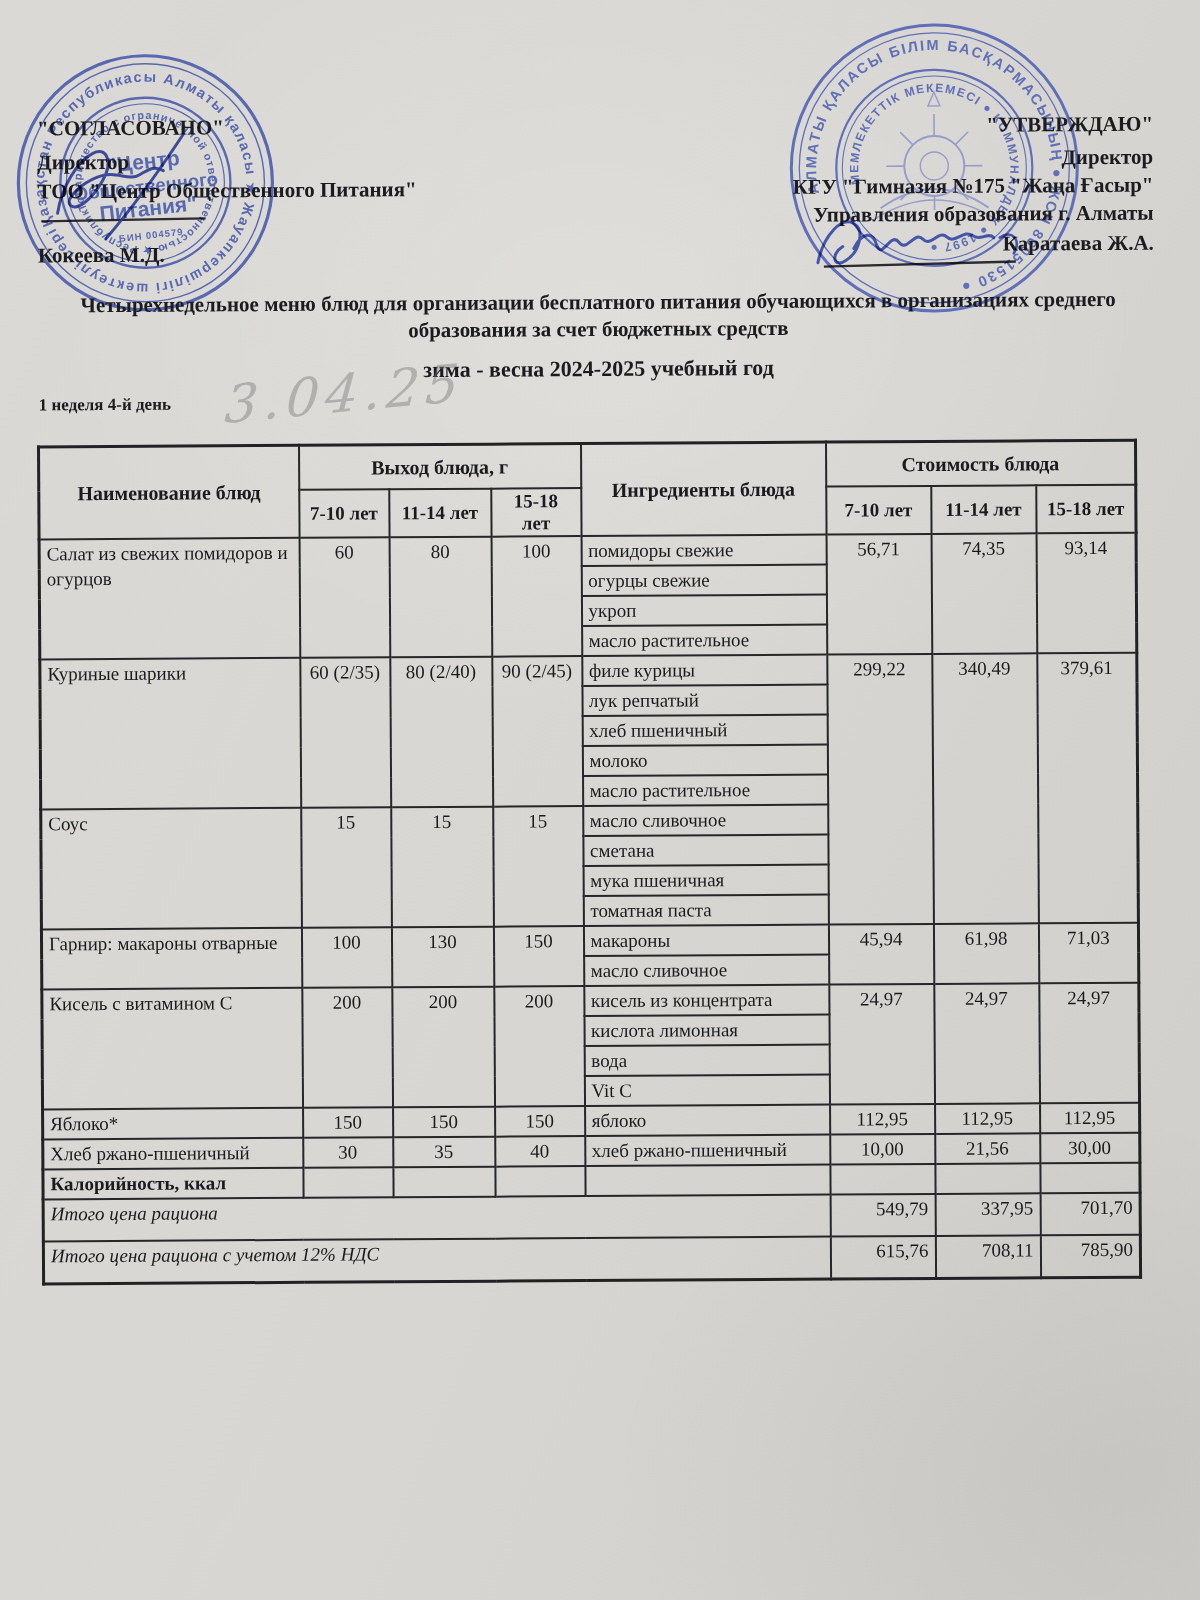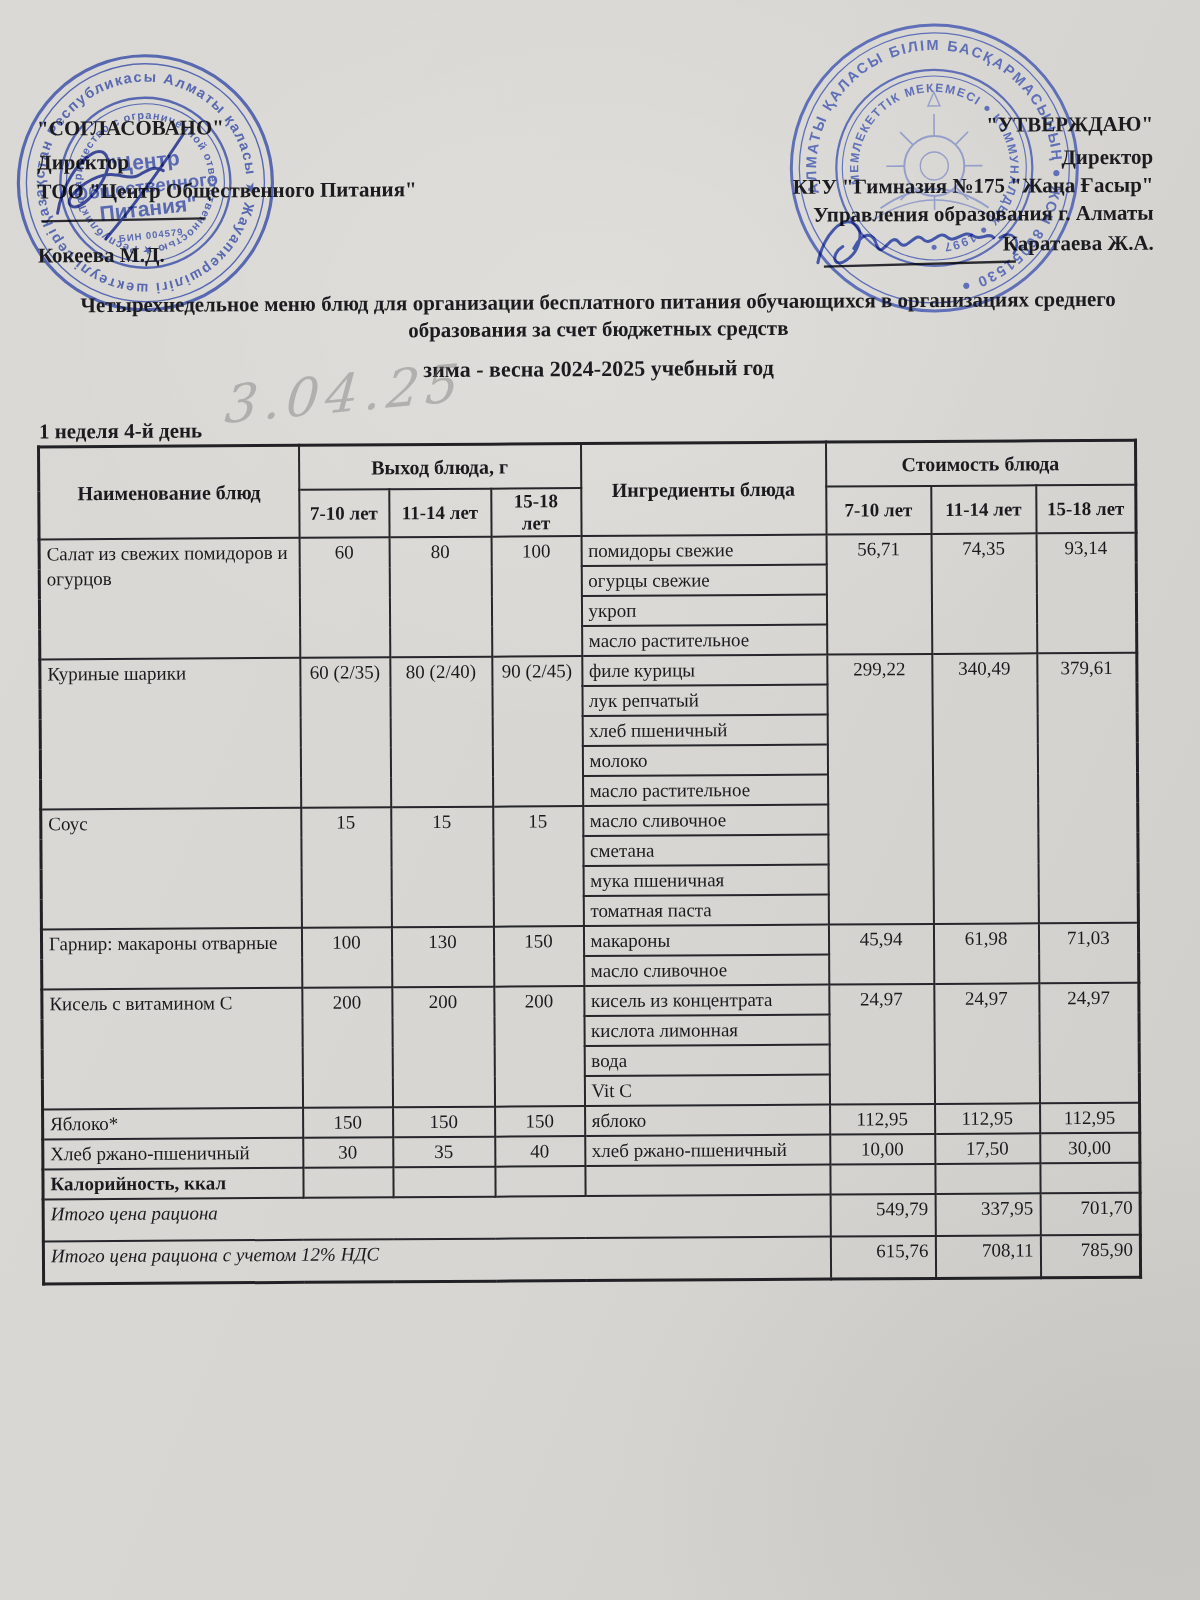--- a/index.html
+++ b/index.html
@@ -26,21 +26,21 @@
   .appr-right .l1{top:114px;}
   .appr-right .l2{top:147px;}
   .appr-right .l3{top:175px;}
   .appr-right .l4{top:203px;}
   .appr-right .l5{top:233px;}
 
   
   .title-block{position:absolute;top:289px;left:0;width:100%;text-align:center;
                font-weight:bold;font-size:21px;line-height:27px;}
   .title-season{margin-top:12px;font-size:22px;}
-  .week-label{position:absolute;top:392px;left:40px;font-weight:bold;font-size:21px;margin-top:24px;}
+  .week-label{position:absolute;top:392px;left:40px;font-weight:bold;font-size:17px;}
   .hand-date{position:absolute;top:362px;left:226px;font-family:"DejaVu Serif",serif;
              font-style:italic;font-size:52px;letter-spacing:6px;
              color:rgba(118,115,120,0.42);transform:rotate(-5deg) skewX(-10deg);}
 
   
   .stamp{position:absolute;mix-blend-mode:multiply;opacity:0.88;}
   .stamp-left{left:8px;top:40px;}
   .stamp-right{left:787px;top:20px;}
   .sig{position:absolute;mix-blend-mode:multiply;}
   .sig-left{left:36px;top:128px;}
@@ -295,21 +295,21 @@
             <td class="cost-cell">112,95</td>
             <td class="cost-cell">112,95</td>
           </tr>
           <tr>
             <td class="name-cell">Хлеб ржано-пшеничный</td>
             <td class="portion-cell">30</td>
             <td class="portion-cell">35</td>
             <td class="portion-cell">40</td>
             <td class="ing-cell">хлеб ржано-пшеничный</td>
             <td class="cost-cell">10,00</td>
-            <td class="cost-cell">17,50</td>
+            <td class="cost-cell">21,56</td>
             <td class="cost-cell">30,00</td>
           </tr>
           <tr>
             <td class="name-cell bold">Калорийность, ккал</td>
             <td class="portion-cell"></td>
             <td class="portion-cell"></td>
             <td class="portion-cell"></td>
             <td class="ing-cell"></td>
             <td class="cost-cell"></td>
             <td class="cost-cell"></td>

